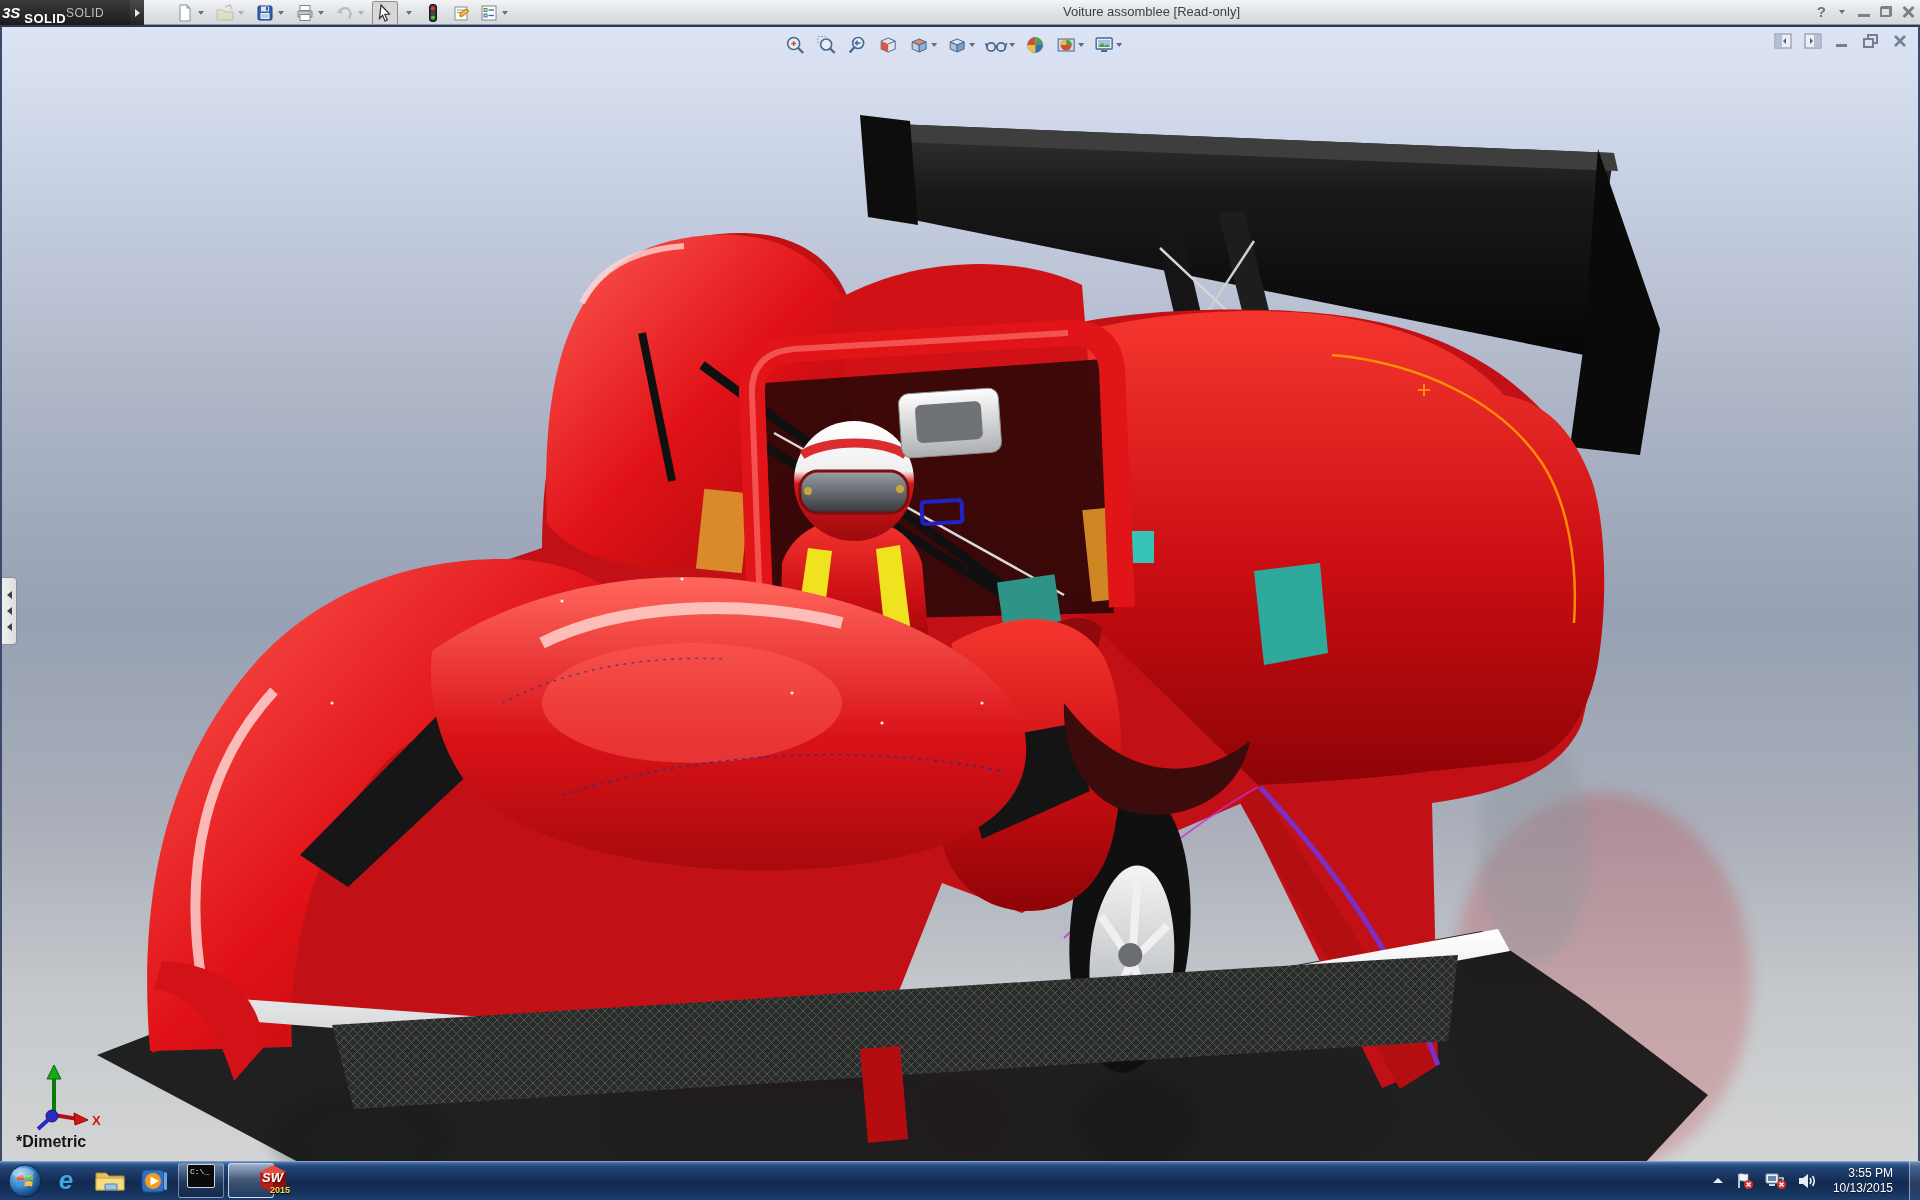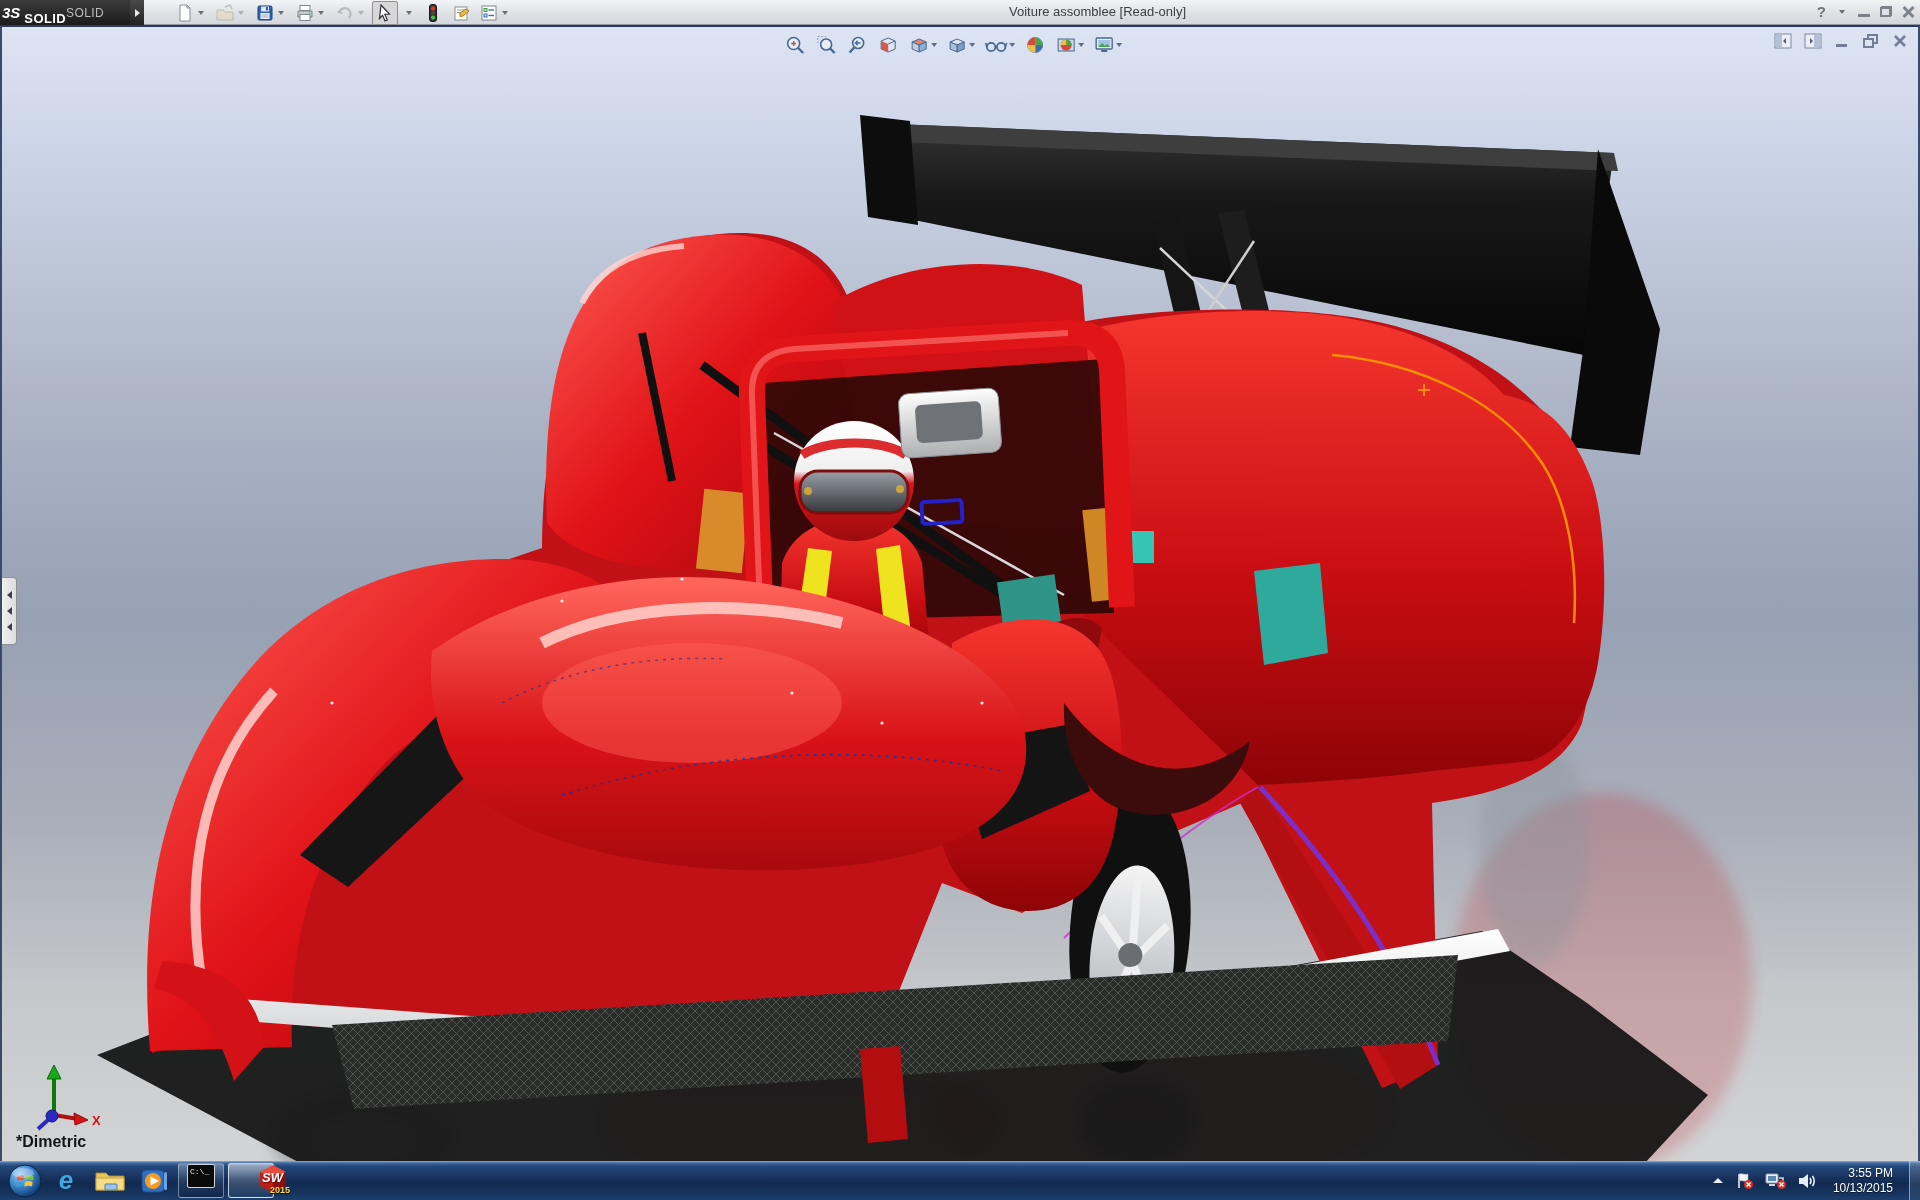--- a/index.html
+++ b/index.html
@@ -18,21 +18,21 @@
   .logoworks{color:#bdbdbd;font-weight:normal;font-size:12px;letter-spacing:.4px;}
   .menuarrow{position:absolute;left:130px;top:0;width:14px;height:25px;background:linear-gradient(180deg,#4a4a4a,#222);
     display:flex;align-items:center;justify-content:center;}
   .menuarrow .tri{width:0;height:0;border-left:5px solid #e8e8e8;border-top:4px solid transparent;border-bottom:4px solid transparent;}
   .tb-icons{position:absolute;left:172px;top:1px;height:23px;display:flex;align-items:center;gap:2px;}
   .tbtn{height:22px;display:flex;align-items:center;padding:0 2px;border:1px solid transparent;border-radius:2px;}
   .tbtn.pressed{background:#d7d7d7;border:1px solid #8f8f8f;}
   .tbtn svg{display:block;}
   .ddown{width:0;height:0;border-top:4px solid #6b7076;border-left:3.5px solid transparent;border-right:3.5px solid transparent;margin:0 3px;}
   .ddown.dim{border-top-color:#aab0b6;}
-  .wintitle{position:absolute;left:1009px;top:4px;font-size:13px;color:#3c4147;text-align:center;}
+  .wintitle{position:absolute;left:1063px;top:4px;font-size:13px;color:#3c4147;text-align:center;}
   .tb-right{position:absolute;right:6px;top:3px;display:flex;align-items:center;gap:10px;}
   .helpq{color:#6e747c;font-size:15px;font-weight:bold;}
   .winglyph{display:flex;align-items:center;}
   .glyph-min{width:12px;height:3px;background:#7b828b;margin-top:8px;}
   .glyph-restore{position:relative;width:12px;height:11px;}
   .glyph-restore i{position:absolute;border:2px solid #7b828b;width:7px;height:6px;display:block;}
   .glyph-restore i:first-child{right:0;top:0;}
   .glyph-restore i:last-child{left:0;bottom:0;background:#dfe2e5;}
   .glyph-close{position:relative;width:12px;height:12px;}
   .glyph-close:before,.glyph-close:after{content:"";position:absolute;left:5px;top:-1px;width:3px;height:14px;background:#7b828b;}

